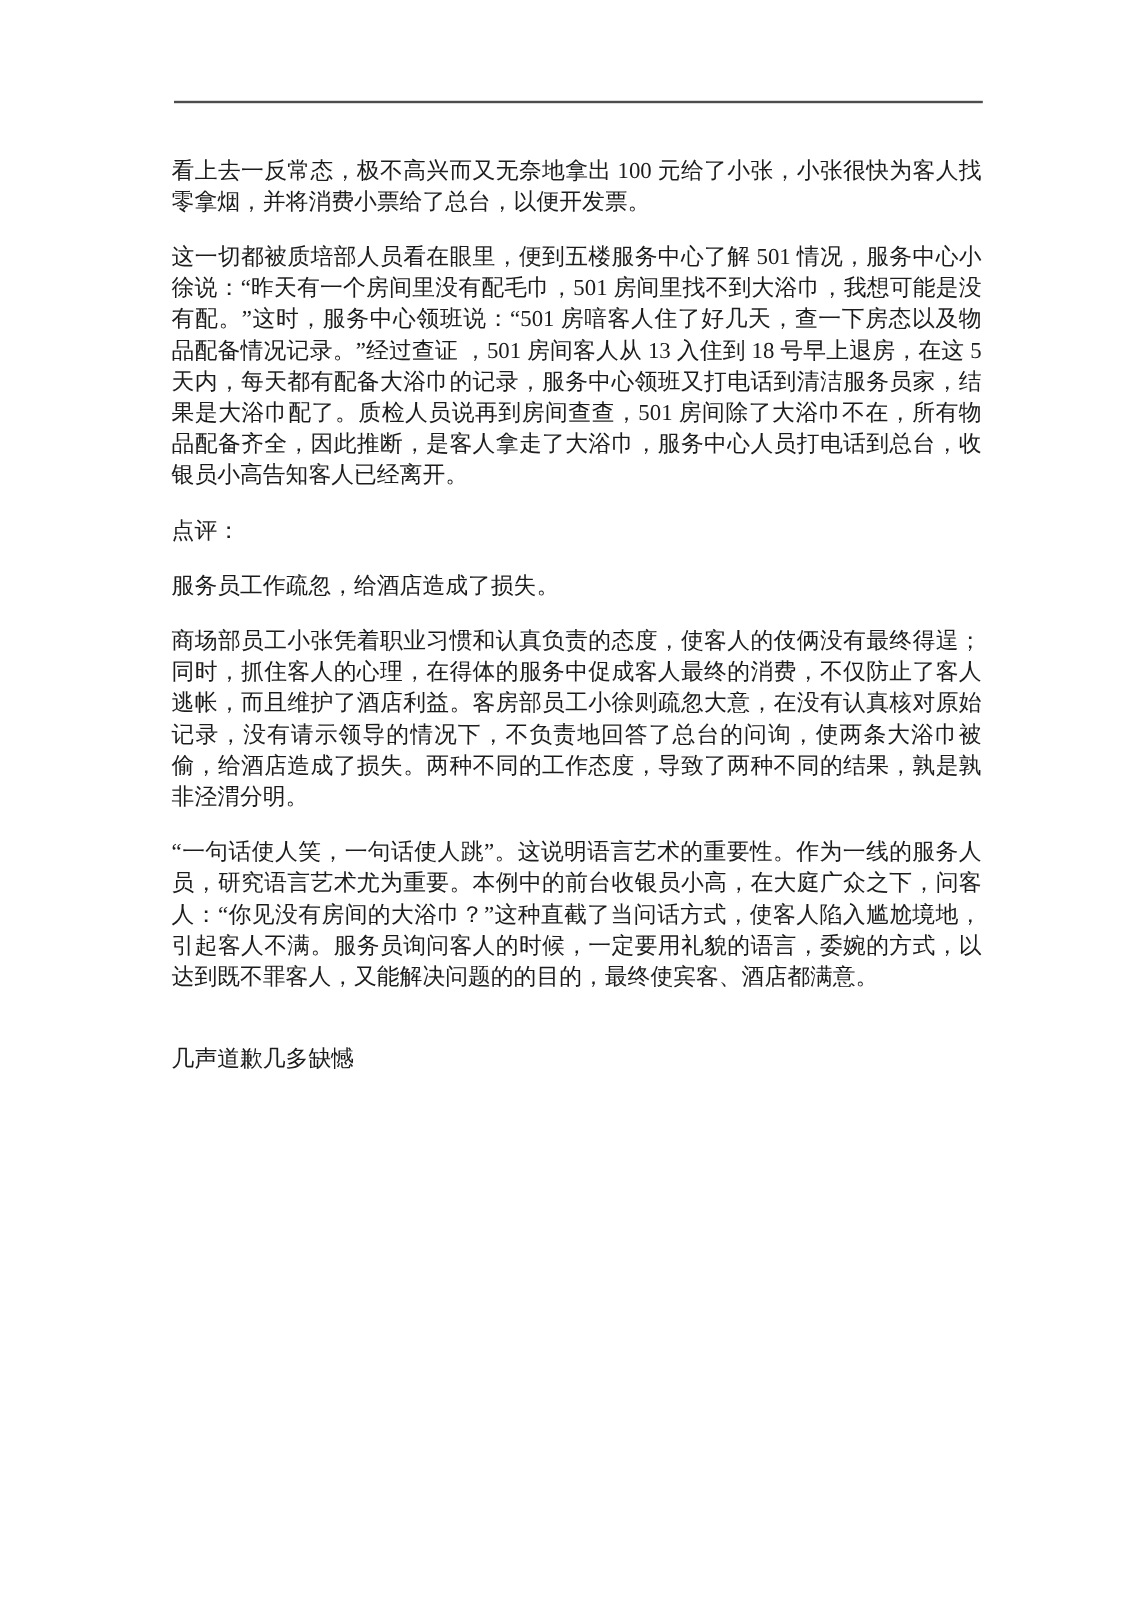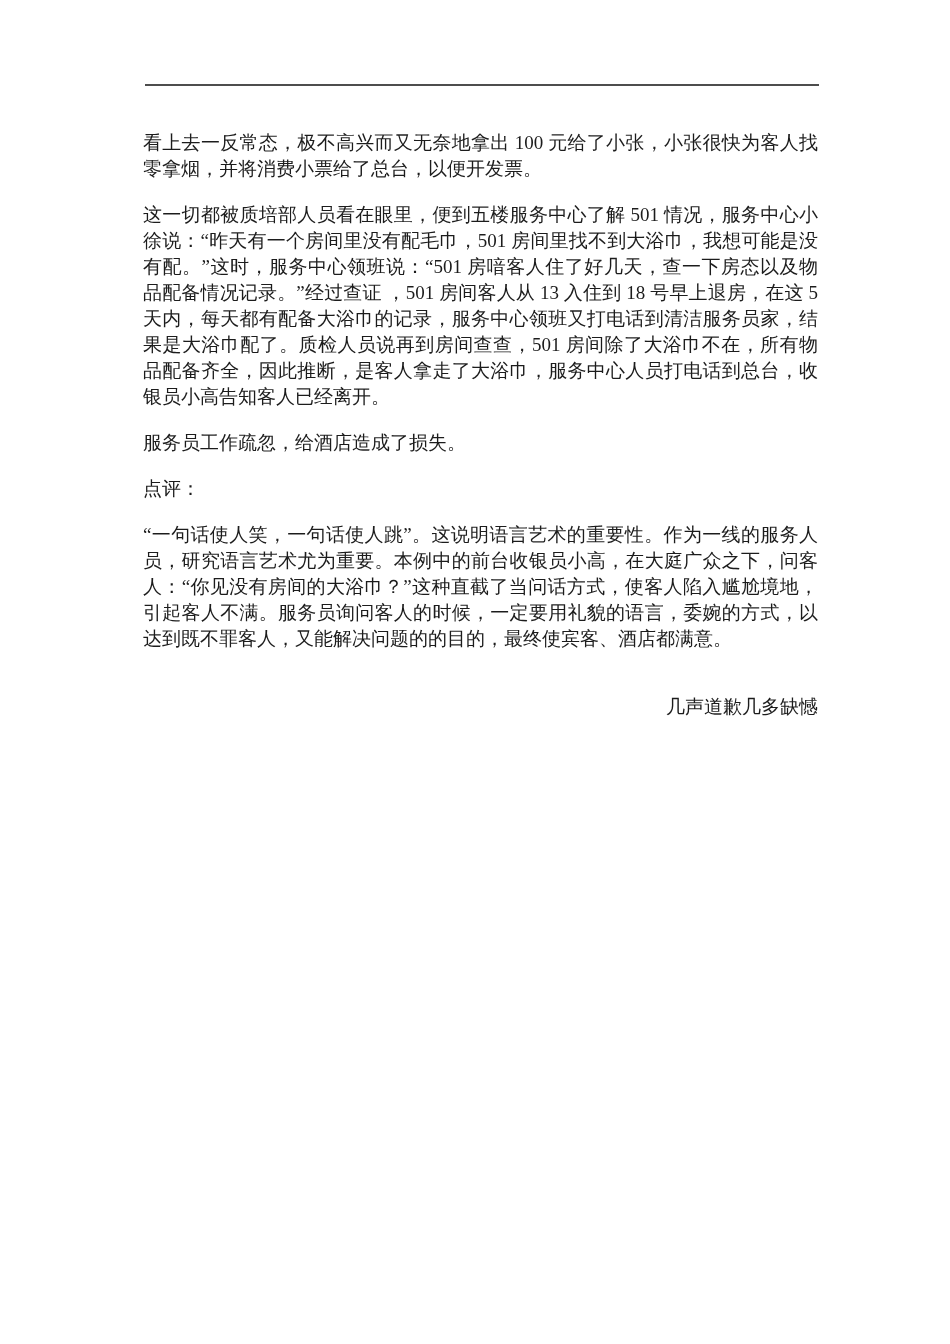--- a/index.html
+++ b/index.html
@@ -34,29 +34,30 @@
     text-align: justify;
     text-justify: inter-ideograph;
   }
   .content p {
     margin: 0 0 20px 0;
   }
   .section-title {
     font-size: 19px;
     font-weight: normal;
     margin: 42px 0 72px 0;
-    text-align: right;
+    text-align: left;
   }
 </style>
 </head>
 <body>
 
 <div class="page">
   <div class="header-rule"></div>
   <div class="content">
     <p>看上去一反常态，极不高兴而又无奈地拿出 100 元给了小张，小张很快为客人找零拿烟，并将消费小票给了总台，以便开发票。</p>
     <p>这一切都被质培部人员看在眼里，便到五楼服务中心了解 501 情况，服务中心小徐说：“昨天有一个房间里没有配毛巾，501 房间里找不到大浴巾，我想可能是没有配。”这时，服务中心领班说：“501 房喑客人住了好几天，查一下房态以及物品配备情况记录。”经过查证 ，501 房间客人从 13 入住到 18 号早上退房，在这 5 天内，每天都有配备大浴巾的记录，服务中心领班又打电话到清洁服务员家，结果是大浴巾配了。质检人员说再到房间查查，501 房间除了大浴巾不在，所有物品配备齐全，因此推断，是客人拿走了大浴巾，服务中心人员打电话到总台，收银员小高告知客人已经离开。</p>
+    <p>点评：</p>
     <p>服务员工作疏忽，给酒店造成了损失。</p>
-    <p>点评：</p>
+    <p>商场部员工小张凭着职业习惯和认真负责的态度，使客人的伎俩没有最终得逞；同时，抓住客人的心理，在得体的服务中促成客人最终的消费，不仅防止了客人逃帐，而且维护了酒店利益。客房部员工小徐则疏忽大意，在没有认真核对原始记录，没有请示领导的情况下，不负责地回答了总台的问询，使两条大浴巾被偷，给酒店造成了损失。两种不同的工作态度，导致了两种不同的结果，孰是孰非泾渭分明。</p>
     <p>“一句话使人笑，一句话使人跳”。这说明语言艺术的重要性。作为一线的服务人员，研究语言艺术尤为重要。本例中的前台收银员小高，在大庭广众之下，问客人：“你见没有房间的大浴巾？”这种直截了当问话方式，使客人陷入尴尬境地，引起客人不满。服务员询问客人的时候，一定要用礼貌的语言，委婉的方式，以达到既不罪客人，又能解决问题的的目的，最终使宾客、酒店都满意。</p>
     <h2 class="section-title">几声道歉几多缺憾</h2>
   </div>
 </div>
 
 </body></html>

